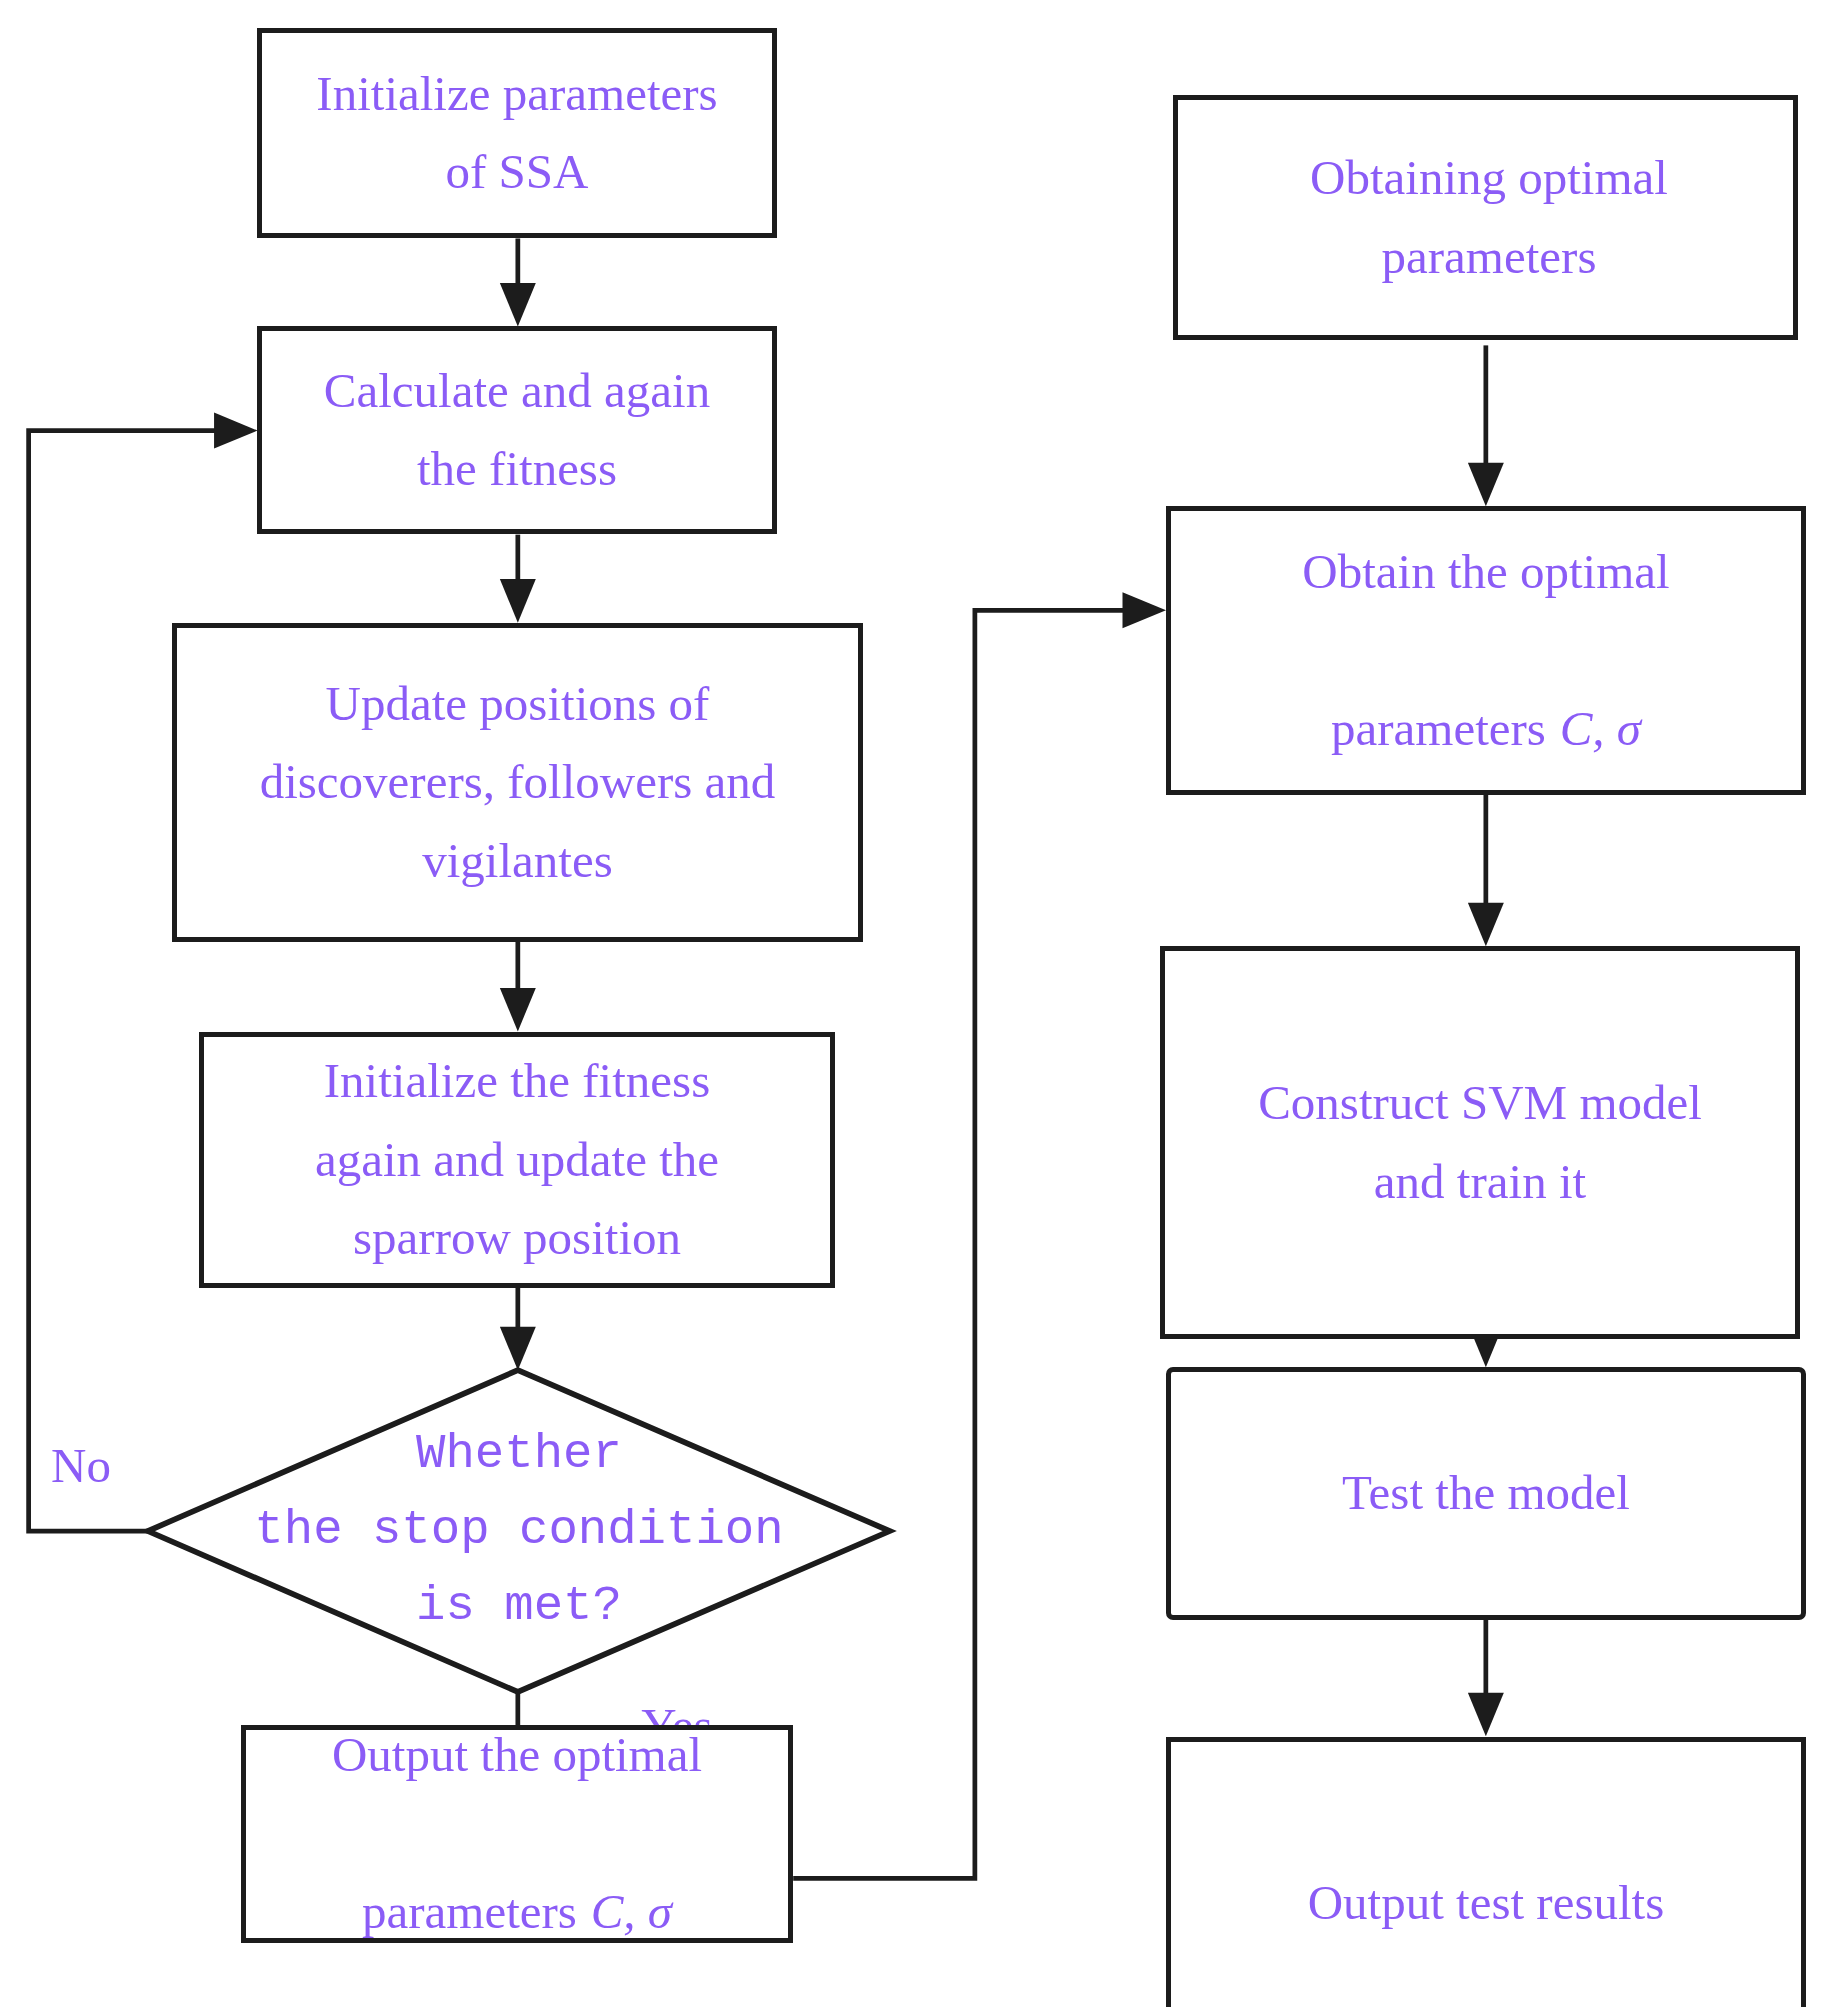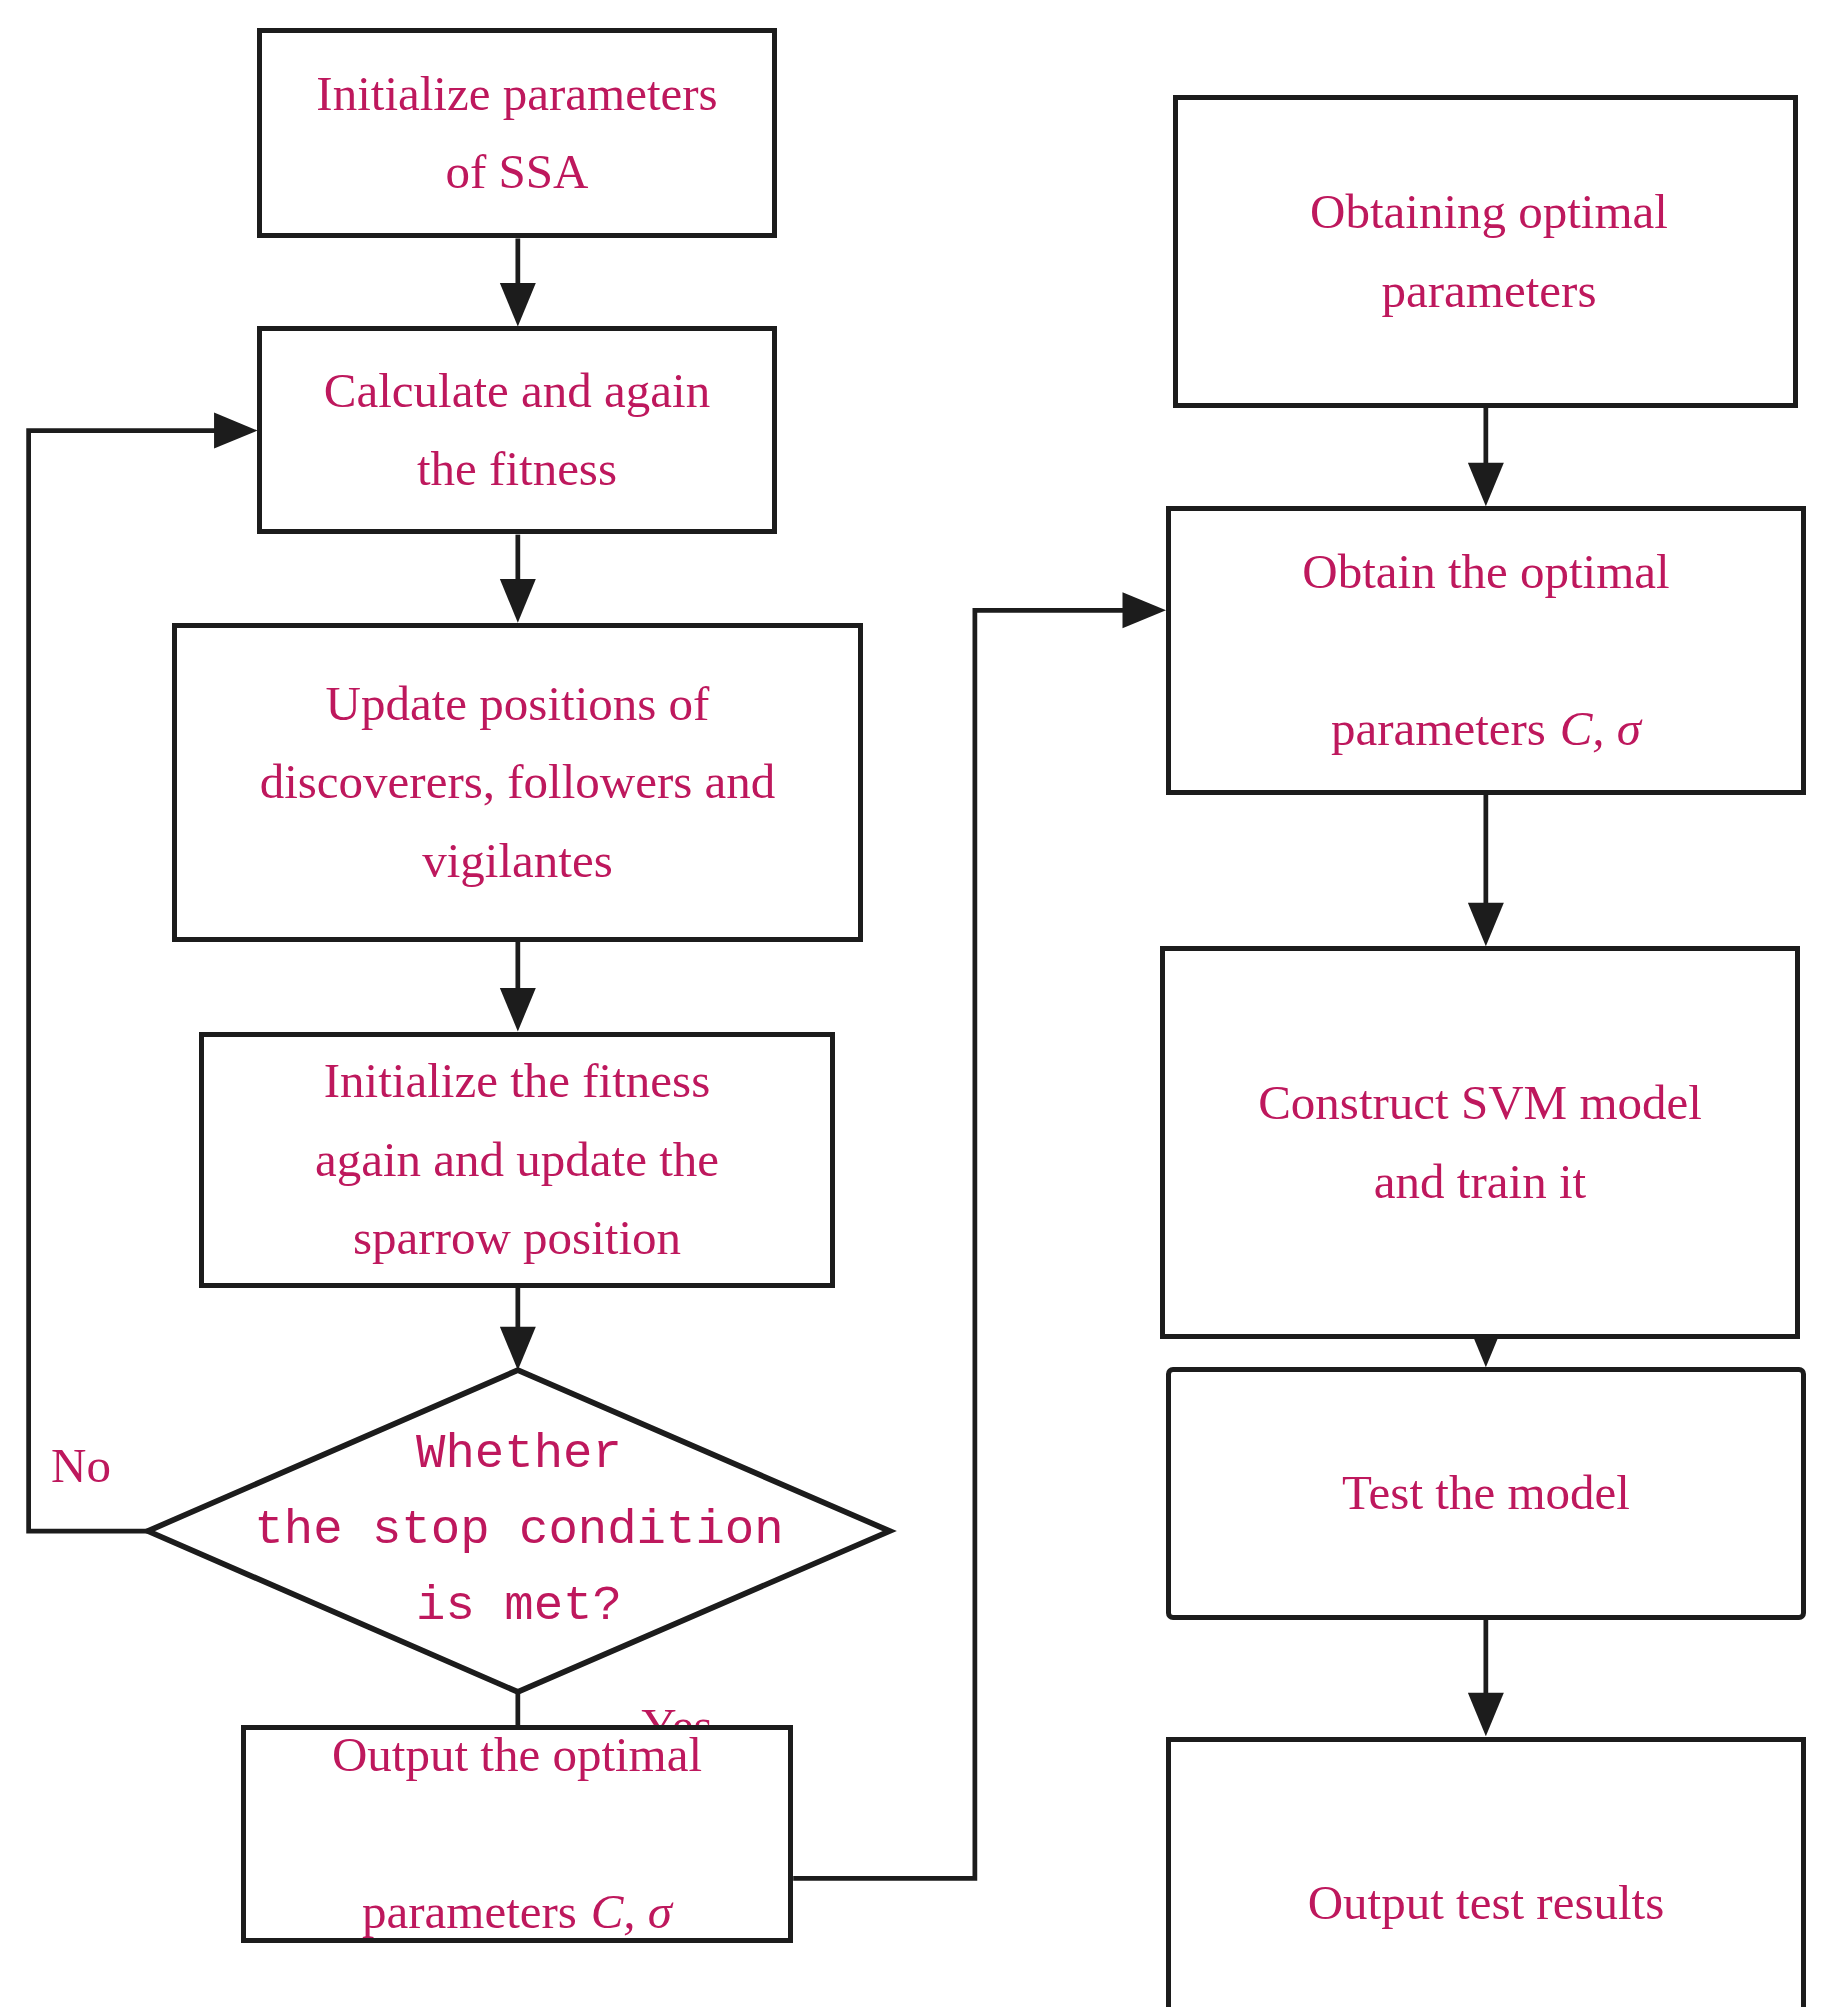--- a/index.html
+++ b/index.html
@@ -6,21 +6,21 @@
     margin: 0;
     padding: 0;
     background: #ffffff;
   }
   #canvas {
     position: relative;
     width: 1822px;
     height: 2007px;
     background: #ffffff;
     font-family: "Liberation Serif", "DejaVu Serif", serif;
-    color: #be185d;
+    color: #8b5cf6;
     overflow: hidden;
   }
   #wires {
     position: absolute;
     left: 0; top: 0;
     width: 1822px;
     height: 2007px;
   }
   .box {
     position: absolute;
@@ -153,21 +153,21 @@
 
   <div class="freefloat" style="left:594px; top:1697px; width:166px;">Yes</div>
 
   <div class="box" style="left:241px; top:1725px; width:552px; height:218px;">
     <div class="line">Output the optimal</div>
     <div class="line">
       <span>parameters</span><span class="it gap">C, σ</span>
     </div>
   </div>
 
-  <div class="box" style="left:1173px; top:95px; width:625px; height:313px;padding-left:7px;">Obtaining optimal
+  <div class="box" style="left:1173px; top:95px; width:625px; height:245px;padding-left:7px;">Obtaining optimal
 parameters</div>
 
   <div class="box" style="left:1166px; top:506px; width:640px; height:289px;">
     <div class="line">Obtain the optimal</div>
     <div class="line">
       <span>parameters</span><span class="it gap">C, σ</span>
     </div>
   </div>
 
   <div class="box" style="left:1160px; top:946px; width:640px; height:393px;">Construct SVM model

